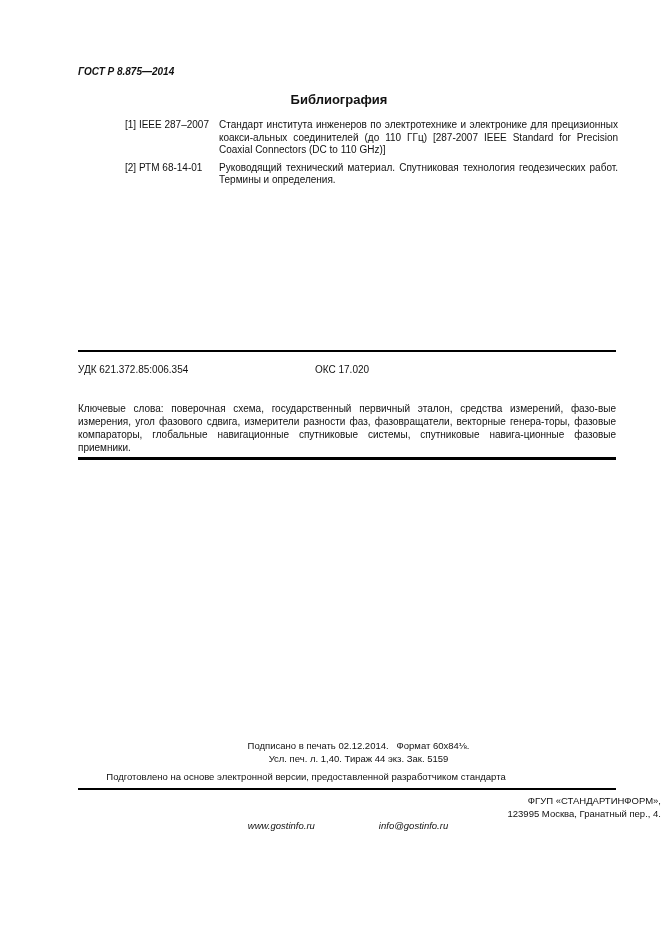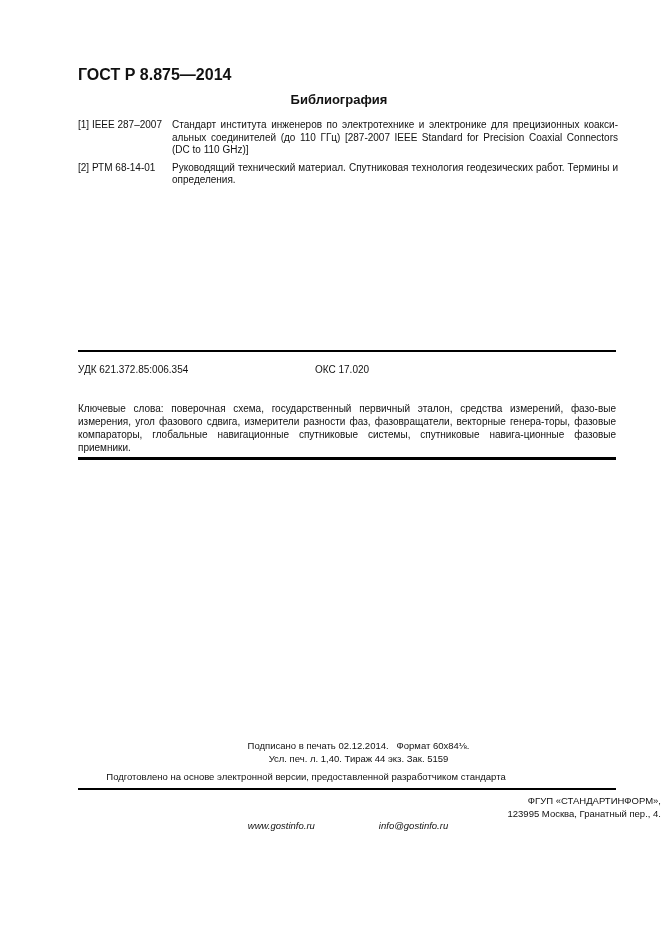--- a/index.html
+++ b/index.html
@@ -1,25 +1,25 @@
 <!DOCTYPE html>
 <html><head>
   <meta charset="utf-8">
   <style>
     html, body { margin: 0; padding: 0; background: #ffffff; }
     body {
       width: 661px; height: 935px; position: relative; overflow: hidden;
       font-family: "Liberation Sans", sans-serif; color: #111;
     }
     .abs { position: absolute; }
-    .std-number { left: 78px; top: 66px; font-size: 16px; font-weight: bold; }
+    .std-number { left: 78px; top: 66px; font-size: 10px; font-weight: bold; font-style: italic; }
     .title { left: 0; width: 661px; top: 92px; text-align: center; font-size: 13px; font-weight: bold; padding-left: 17px; box-sizing: border-box; }
     .biblio { left: 78px; top: 119px; width: 540px; font-size: 10px; line-height: 12.5px; }
     .bib-entry { display: flex; margin-bottom: 5px; }
-    .bib-ref { width: 94px; flex: 0 0 94px; white-space: nowrap; }
+    .bib-ref { width: 94px; flex: 0 0 94px; white-space: nowrap; margin-left: 47px; }
     .bib-text { flex: 1; text-align: justify; }
     .rule { left: 78px; width: 538px; background: #000; }
     .rule-1 { top: 350px; height: 2px; }
     .rule-2 { top: 457px; height: 3px; }
     .rule-3 { top: 788px; height: 2px; }
     .udk { left: 78px; top: 364px; font-size: 10px; }
     .oks { left: 315px; top: 364px; font-size: 10px; }
     .keywords { left: 78px; top: 402px; width: 538px; font-size: 10px; line-height: 13px; text-align: justify; }
     .imprint { left: 0; width: 661px; text-align: center; font-size: 9.5px; line-height: 12.5px; }
     .imprint-1 { top: 740px; padding-left: 56px; box-sizing: border-box; }

